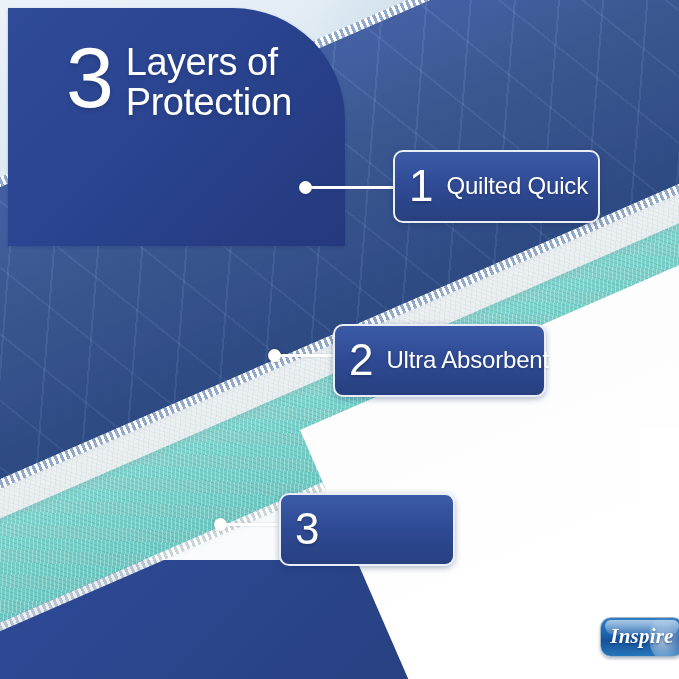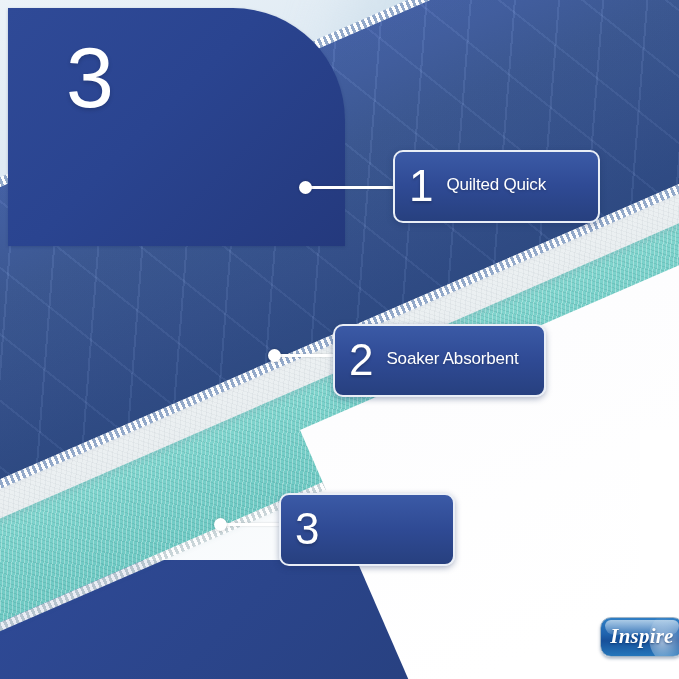--- a/index.html
+++ b/index.html
@@ -201,21 +201,21 @@
   .callout-num {
     color: #ffffff;
     font-size: 44px;
     font-weight: 300;
     line-height: 1;
     margin-right: 13px;
     text-shadow: 0 2px 3px rgba(0,0,0,0.22);
   }
   .callout-lines {
     color: #ffffff;
-    font-size: 17px;
+    font-size: 24px;
     line-height: 1.22;
     font-weight: 400;
     letter-spacing: -0.2px;
     text-shadow: 0 1px 3px rgba(0,0,0,0.22);
     white-space: nowrap;
   }
 
   .callout-1 { left: 393px; top: 150px; width: 207px; height: 73px; }
   .callout-2 { left: 333px; top: 324px; width: 213px; height: 73px; }
   .callout-3 { left: 279px; top: 493px; width: 176px; height: 73px; }
@@ -319,41 +319,45 @@
     <div class="band band-back"></div>
     <div class="band band-core"></div>
     <div class="band band-quilt"></div>
     <div class="mask mask-bottom-right"></div>
     <div class="mask mask-right-edge"></div>
   </div>
 
   <div class="banner">
     <div class="banner-text">
       <div class="banner-num">3</div>
+      <div class="banner-lines">
+        <div>Layers of</div>
+        <div>Protection</div>
+      </div>
     </div>
   </div>
 
   <div class="leader leader-1"></div>
   <div class="leader-dot dot-1"></div>
   <div class="leader leader-2"></div>
   <div class="leader-dot dot-2"></div>
   <div class="leader leader-3"></div>
   <div class="leader-dot dot-3"></div>
 
   <div class="callout callout-1">
     <div class="callout-num">1</div>
     <div class="callout-lines">
       <div>Quilted Quick</div>
     </div>
   </div>
 
   <div class="callout callout-2">
     <div class="callout-num">2</div>
     <div class="callout-lines">
-      <div>Soaker Absorbent</div>
+      <div>Ultra Absorbent</div>
     </div>
   </div>
 
   <div class="callout callout-3">
     <div class="callout-num">3</div>
   </div>
 
   <div class="logo">
     <div class="logo-plate">
       <div class="logo-gloss"></div>

